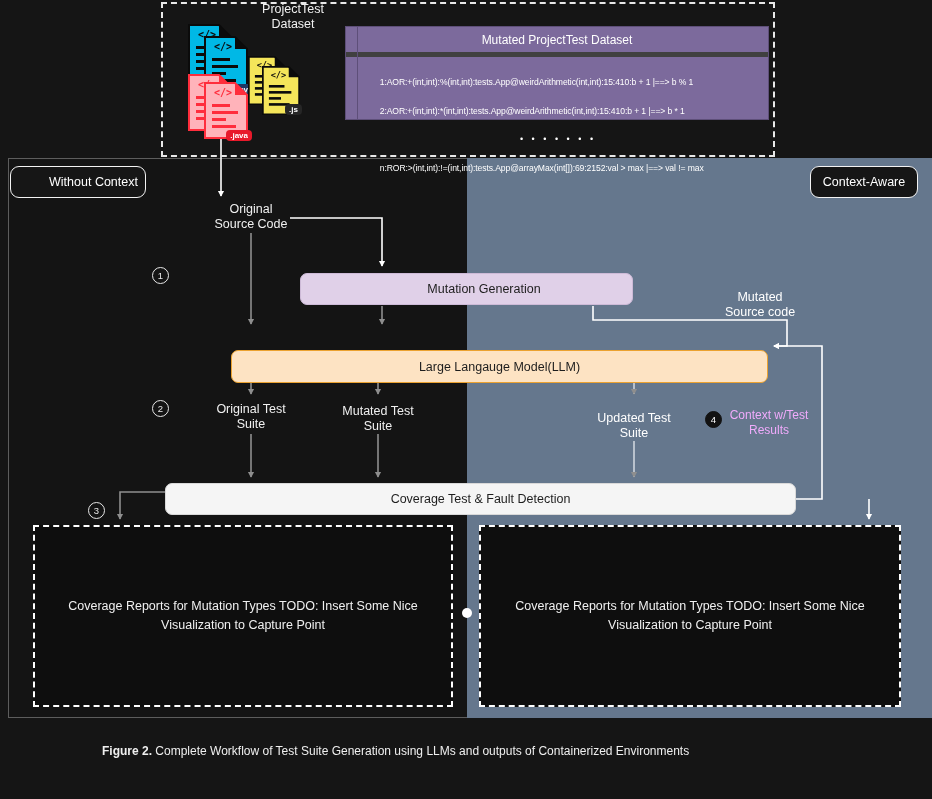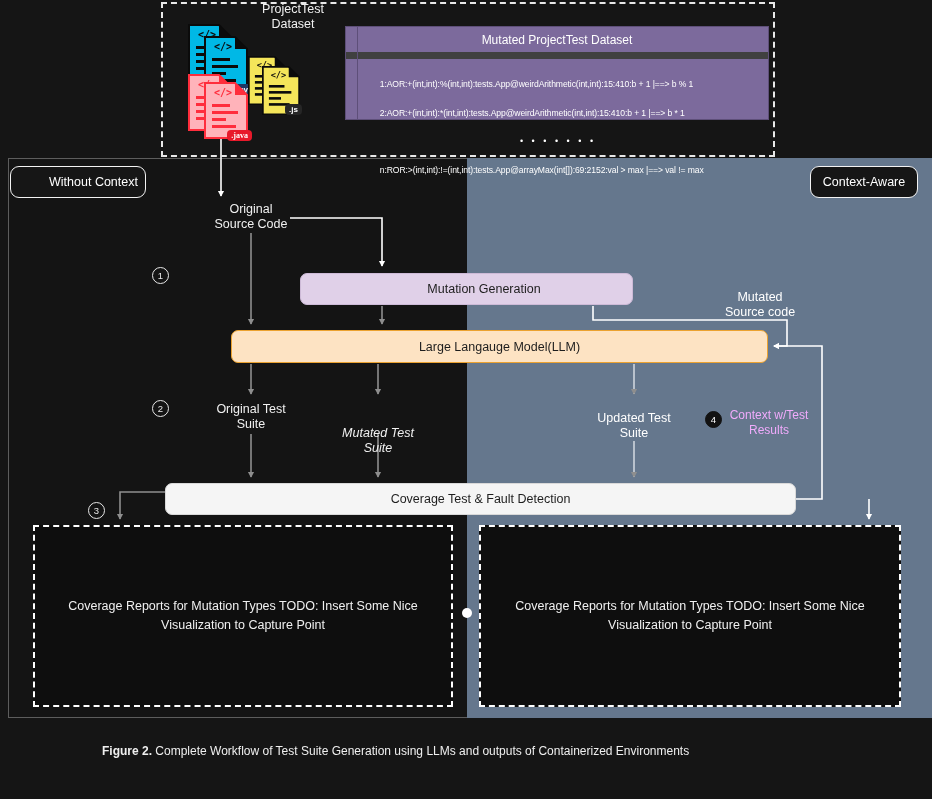--- a/index.html
+++ b/index.html
@@ -37,21 +37,21 @@
   #tag-without{left:10px;top:166px;width:103px;height:30px;padding-left:31px;}
   #tag-aware{left:810px;top:166px;width:106px;height:30px;}
 
   
   .pbox{
     position:absolute;display:flex;align-items:center;justify-content:center;
     border-radius:7px;font-size:12.5px;color:#1d1d1d;box-sizing:border-box;
   }
   #box-mut{left:300px;top:273px;width:333px;height:32px;
     background:#e0d0e8;border:1px solid #cdbad7;padding-left:35px;}
-  #box-llm{left:231px;top:330px;width:537px;height:33px;
+  #box-llm{left:231px;top:350px;width:537px;height:33px;
     background:#fde3c3;border:1.6px solid #eba230;}
   #box-cov{left:165px;top:483px;width:631px;height:32px;
     background:#f5f5f5;border:1px solid #d9d9d9;}
 
   
   .report{
     position:absolute;border:2px dashed #ffffff;background:#0e0e0e;
     box-sizing:border-box;display:flex;align-items:center;justify-content:center;
     text-align:center;font-size:12.5px;color:#f0f0f0;line-height:1.5;
   }
@@ -60,21 +60,21 @@
 
   
   #mut-table{
     position:absolute;left:345px;top:26px;width:424px;height:94px;
     background:#7c6a9c;border:1px solid #5e4f79;box-sizing:border-box;
     display:flex;flex-direction:column;
   }
   #mut-table .gut{position:absolute;left:11px;top:0;bottom:0;width:1px;background:#5e4f79;}
   #mut-head{
     height:25px;flex:none;display:flex;align-items:center;justify-content:center;
-    font-size:12px;color:#fff;border-bottom:7px solid #404040;
+    font-size:12px;color:#fff;border-bottom:5px solid #404040;
   }
   #mut-body{
     flex:1;padding:4px 0 0 20px;font-size:8.6px;color:#fff;
     line-height:1.65;white-space:pre;letter-spacing:-0.1px;
   }
   #mut-body .dots{display:block;text-align:center;letter-spacing:3px;
     padding-right:18px;font-size:9px;}
 
   
   .step{
@@ -211,21 +211,21 @@
         <path d="M1,1 H31 L43,13 V56 H1 Z" fill="#ffb3ba" stroke="#ff2d3c" stroke-width="2"></path>
         <path d="M31,1 L43,13 H31 Z" fill="#ff2d3c"></path>
         <text x="10" y="14" font-size="10" fill="#ff2d3c" font-family="DejaVu Sans Mono, monospace" font-weight="bold">&lt;/&gt;</text>
         <g fill="#ff2d3c">
           <rect x="8" y="22" width="18" height="3"></rect>
             <rect x="8" y="29" width="26" height="3"></rect>
           <rect x="8" y="36" width="14" height="3"></rect>
             <rect x="8" y="43" width="24" height="3"></rect>
         </g>
       </svg>
-      <span class="ext" style="background:#e8192a;font-family:Liberation Serif, serif;">.java</span>
+      <span class="ext" style="background:#e8192a;">.java</span>
     </div>
 
     <div class="fdoc" style="left:60px;top:32px;width:38px;height:49px;">
       <svg class="page" viewBox="0 0 44 57">
         <path d="M1,1 H31 L43,13 V56 H1 Z" fill="#f5e65a" stroke="#0b0b0b" stroke-width="2"></path>
         <path d="M31,1 L43,13 H31 Z" fill="#0b0b0b"></path>
         <text x="10" y="14" font-size="10" fill="#0b0b0b" font-family="DejaVu Sans Mono, monospace" font-weight="bold">&lt;/&gt;</text>
         <g fill="#0b0b0b">
           <rect x="8" y="22" width="18" height="3"></rect>
             <rect x="8" y="29" width="26" height="3"></rect>
@@ -268,21 +268,21 @@
   <div class="step hollow" style="left:152px;top:400px;">2</div>
   <div class="step hollow" style="left:88px;top:502px;">3</div>
   <div class="step solid" style="left:705px;top:411px;">4</div>
 
   <div class="lbl" style="left:198px;top:202px;width:106px;font-size:12.5px;color:#f0f0f0;">Original
 Source Code</div>
 
   <div class="lbl" style="left:198px;top:402px;width:106px;font-size:12.5px;color:#f0f0f0;">Original Test
 Suite</div>
 
-  <div class="lbl" style="left:325px;top:426px;width:106px;font-size:12.5px;color:#f0f0f0;font-style:italic;">Mutated Test
+  <div class="lbl" style="left:325px;top:404px;width:106px;font-size:12.5px;color:#f0f0f0;">Mutated Test
 Suite</div>
 
   <div class="lbl" style="left:581px;top:411px;width:106px;font-size:12.5px;color:#ffffff;text-align:center;">Updated Test
 Suite</div>
 
   <div class="lbl" style="left:707px;top:290px;width:106px;font-size:12.5px;color:#ffffff;">Mutated
 Source code</div>
 
   <div class="lbl" style="left:724px;top:408px;width:90px;font-size:12px;color:#f0abfc;">Context w/Test
 Results</div>

